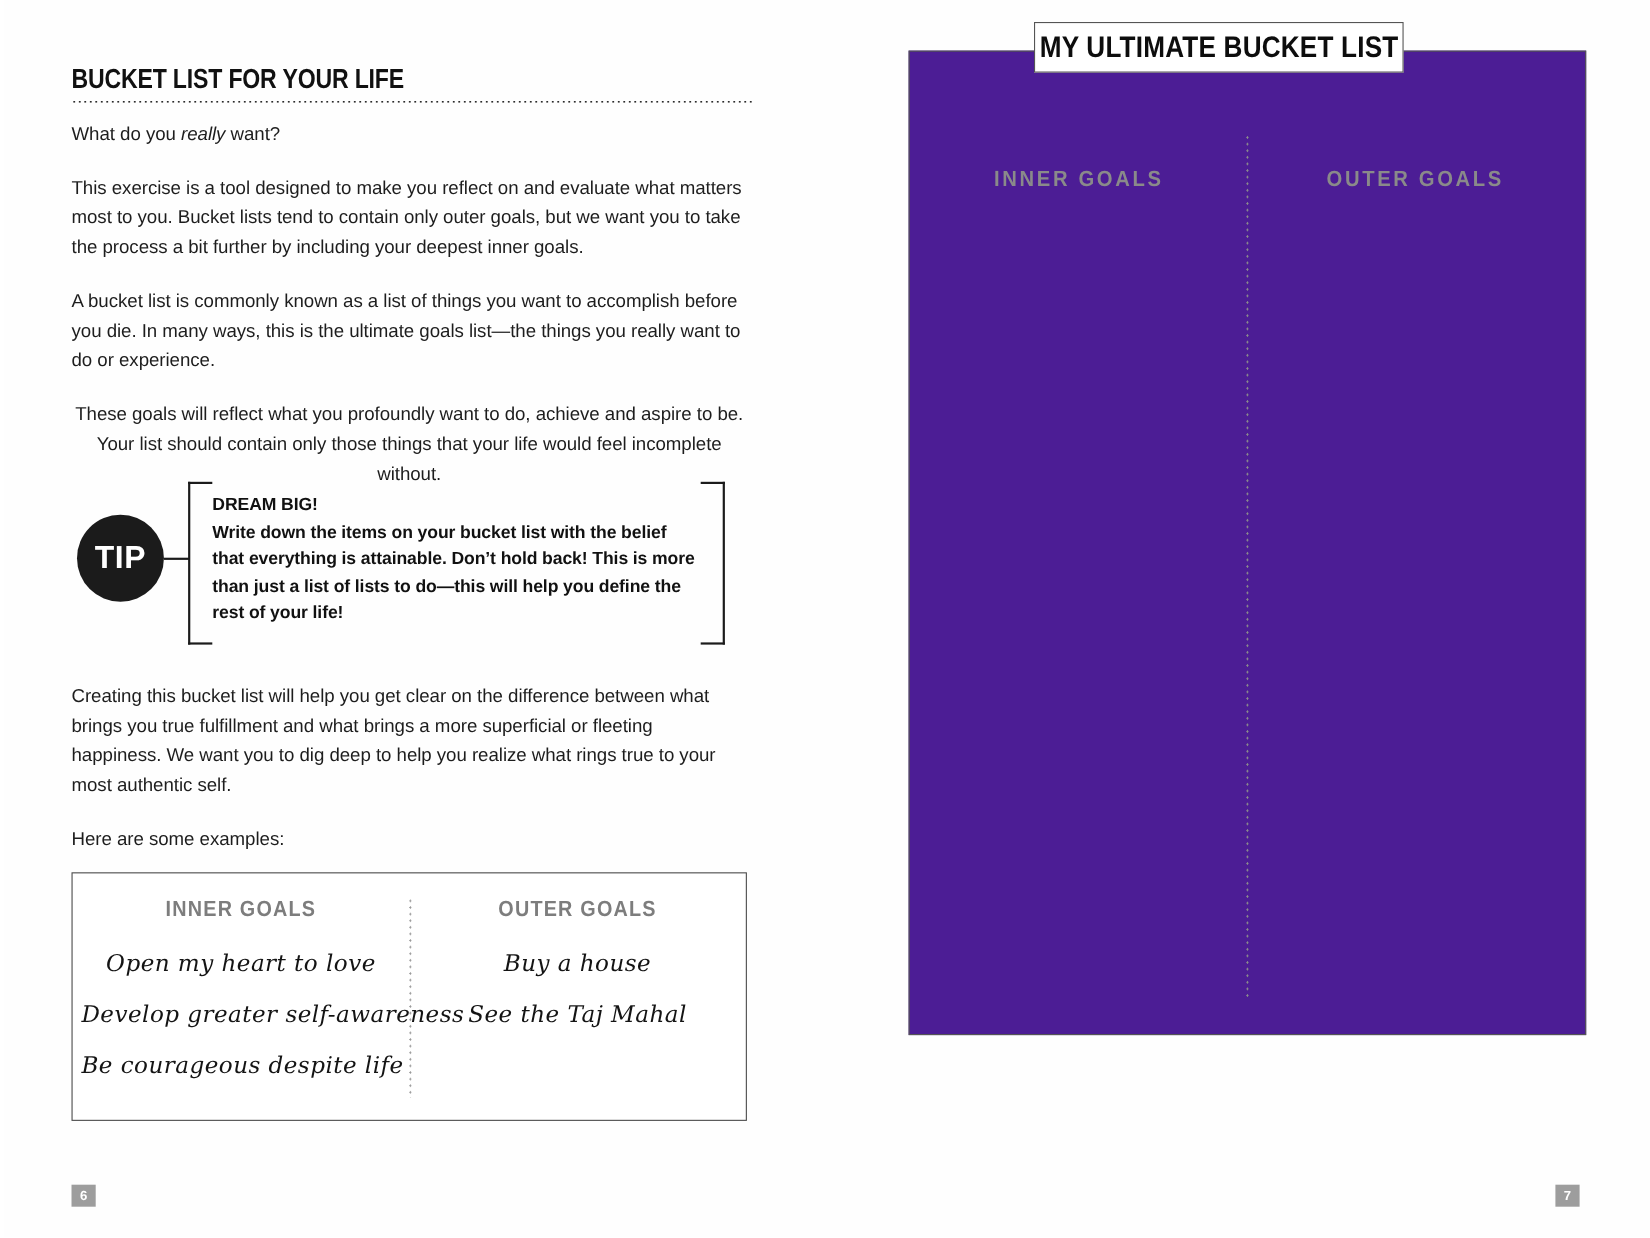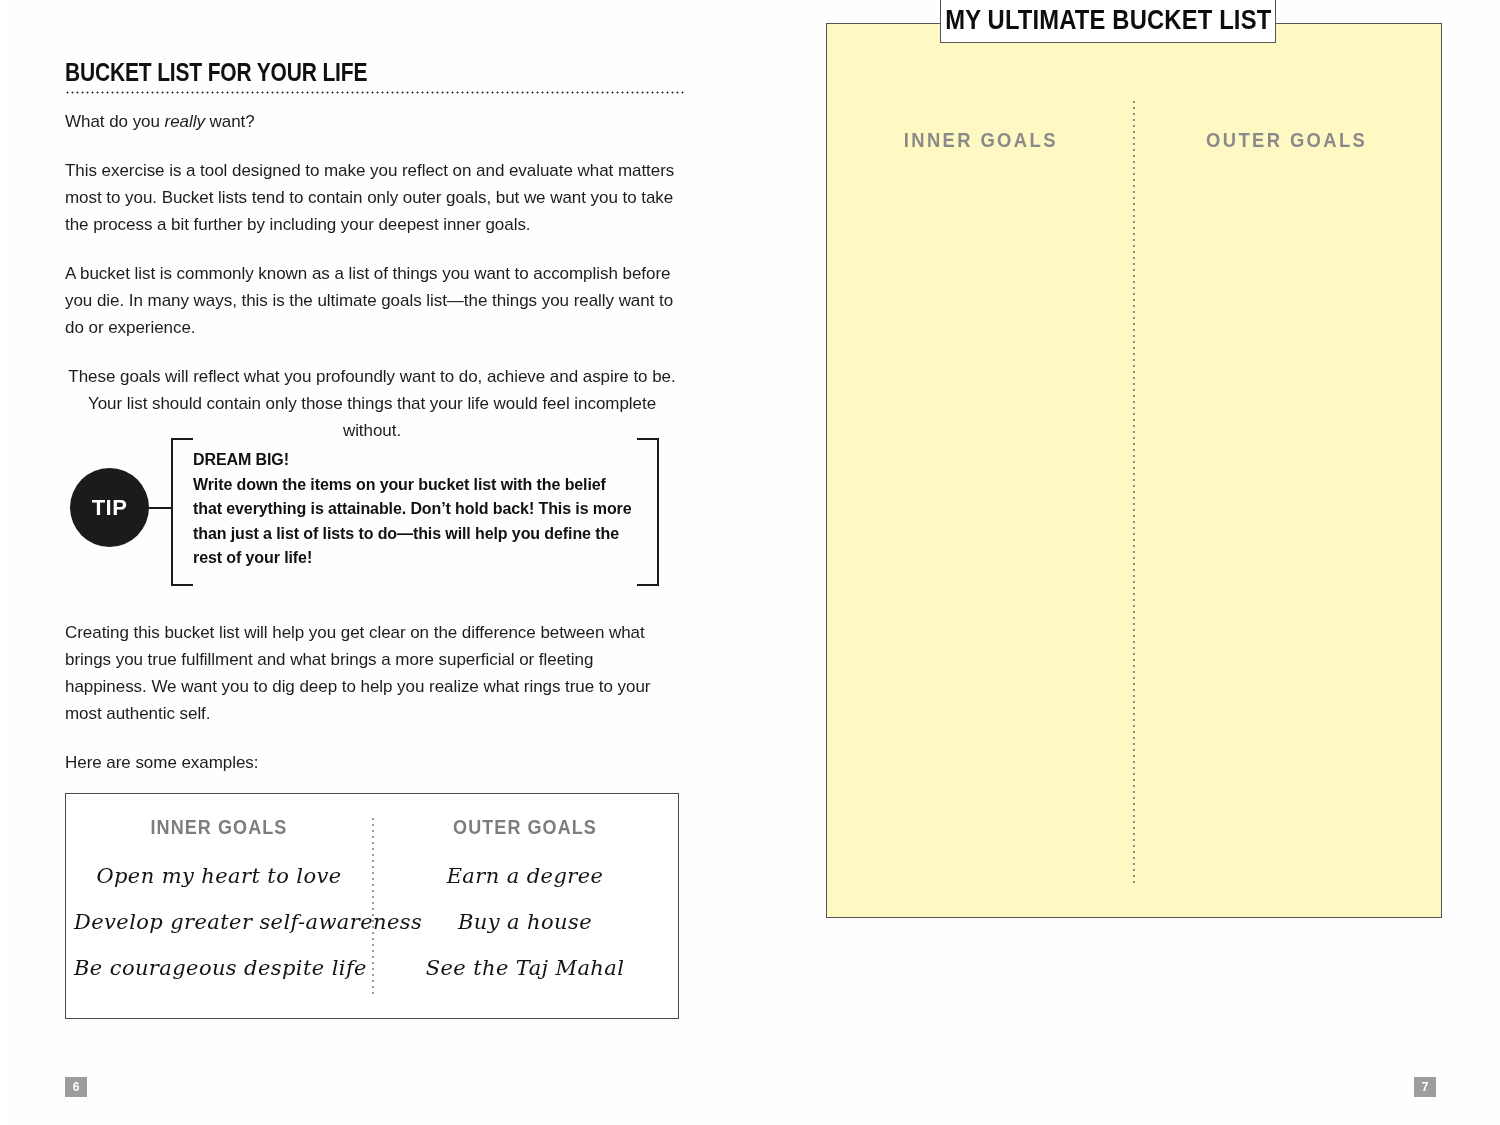--- a/index.html
+++ b/index.html
@@ -80,21 +80,21 @@
     width: 79px;
     height: 79px;
     border-radius: 50%;
     background: #1b1b1b;
     color: #ffffff;
     display: flex;
     align-items: center;
     justify-content: center;
     font-family: "Liberation Sans Narrow", "Liberation Sans", sans-serif;
     font-weight: bold;
-    font-size: 22px;
+    font-size: 29px;
     letter-spacing: 0.5px;
   }
   .tip-connector {
     position: absolute;
     left: 84px;
     top: 71px;
     width: 23px;
     height: 2px;
     background: #1b1b1b;
   }
@@ -173,25 +173,25 @@
     line-height: 46px;
     color: #141414;
     letter-spacing: 0.4px;
     white-space: nowrap;
   }
 
   
   .worksheet {
     position: absolute;
     left: 76px;
-    top: 23px;
+    top: 46px;
     width: 614px;
     height: 893px;
     border: 1.5px solid #555555;
-    background: #fef9c3;
+    background: #4c1d95;
   }
   .worksheet-title {
     position: absolute;
     left: 113px;
     top: -27px;
     width: 336px;
     height: 46px;
     box-sizing: border-box;
     background: #ffffff;
     border: 1.5px solid #555555;
@@ -297,21 +297,20 @@
       <ul class="hand-list">
         <li>Open my heart to love</li>
         <li>Develop greater self-awareness</li>
         <li>Be courageous despite life</li>
       </ul>
     </div>
 
     <div class="ex-col ex-col-outer">
       <div class="goals-head">OUTER GOALS</div>
       <ul class="hand-list">
-        <li>Earn a degree</li>
         <li>Buy a house</li>
         <li>See the Taj Mahal</li>
       </ul>
     </div>
   </div>
 
   <div class="folio folio-left">6</div>
 </div>
 
 <div class="page page-right">

